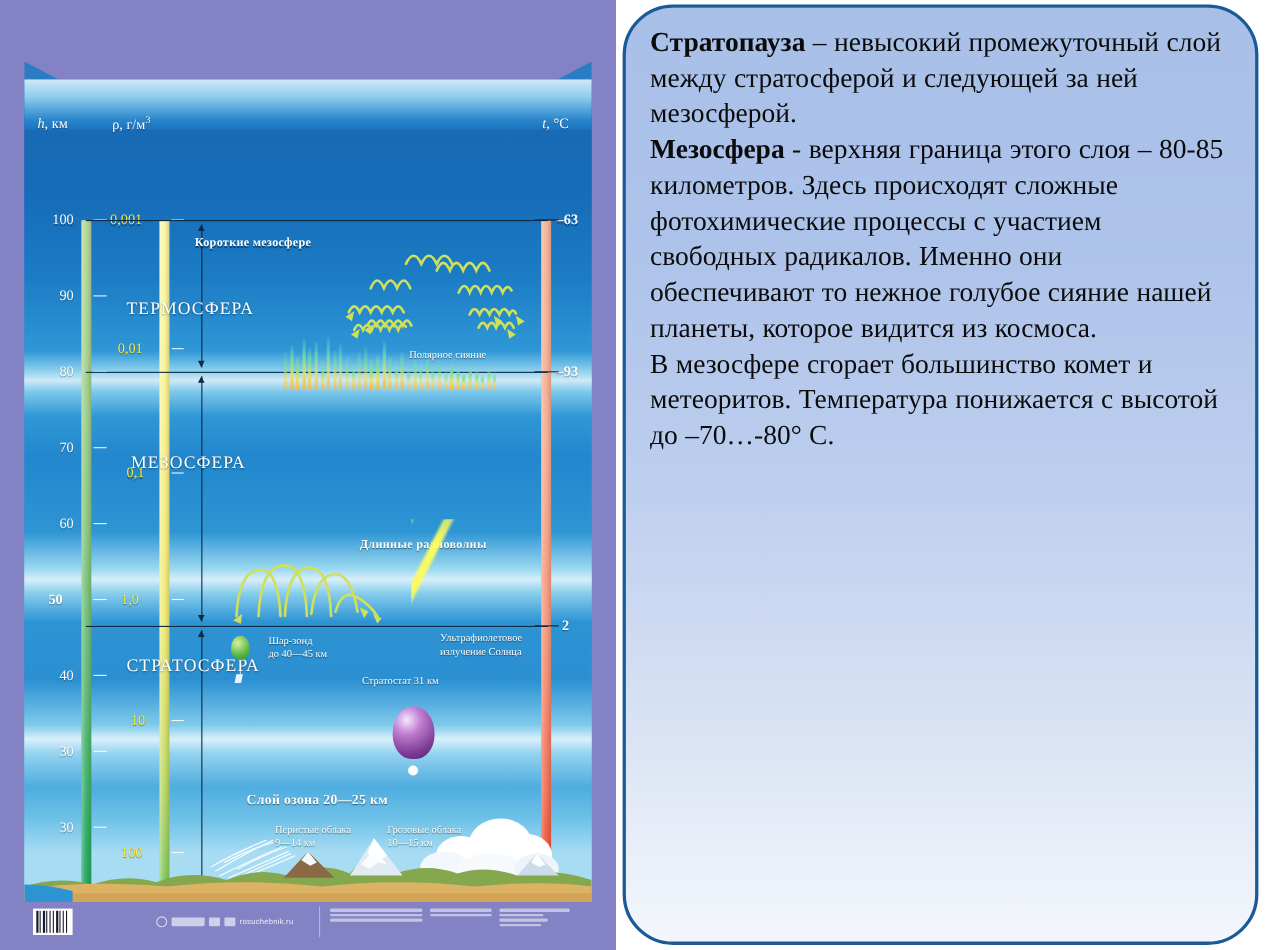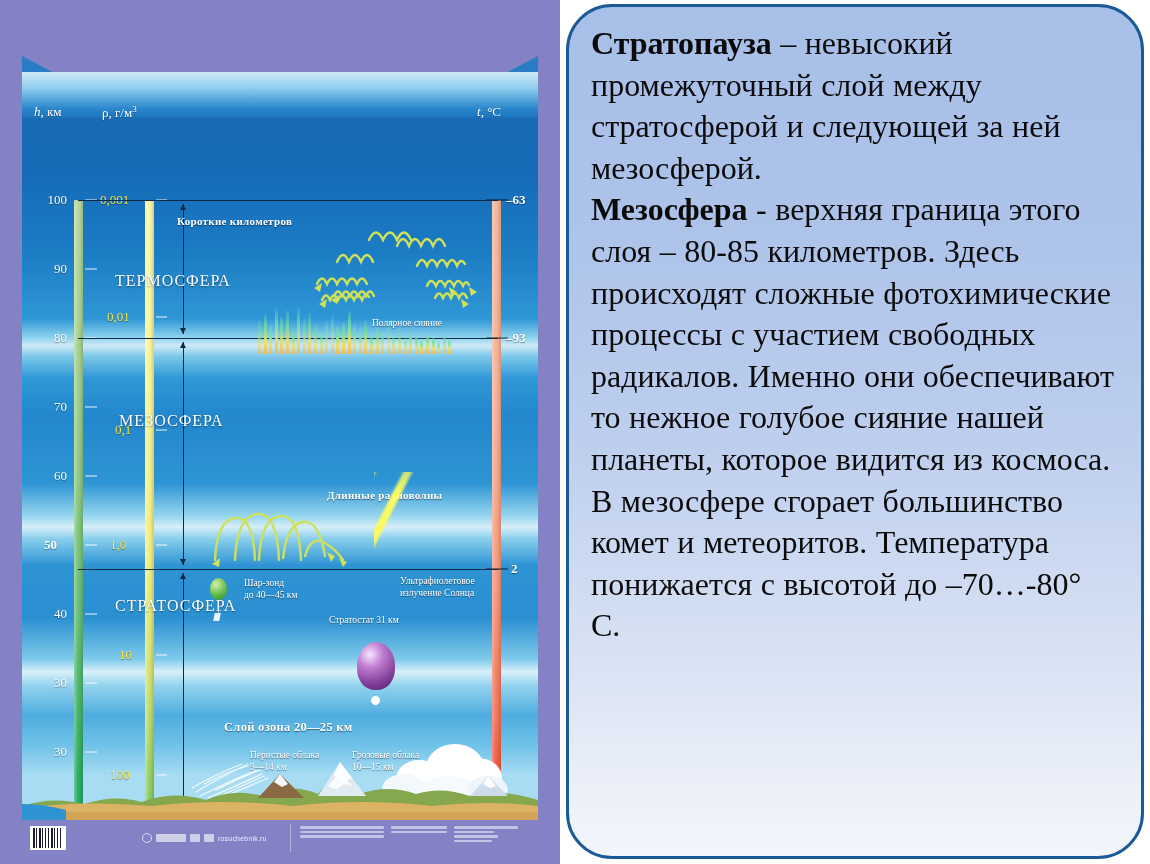--- a/index.html
+++ b/index.html
@@ -245,21 +245,21 @@
     width: 578px; height: 855px;
     box-sizing: border-box;
     border: 3px solid #1a5a96;
     border-radius: 46px;
     background: linear-gradient(to bottom, #a8bfe8 0%, #adc3ea 26%, #becfee 52%, #d5e0f3 74%, #e9eef8 90%, #f3f6fc 100%);
     padding: 16px 22px 10px 22px;
     overflow: hidden;
   }
   #panel-text {
     font-family: "Liberation Serif", serif;
-    font-size: 32px;
+    font-size: 25px;
     line-height: 1.30;
     color: #0b0b0b;
     text-align: left;
     white-space: pre-wrap;
     word-spacing: 0.5px;
   }
   #panel-text b { font-weight: bold; }
 </style>
 </head>
 <body>
@@ -273,21 +273,21 @@
 
     <div id="chart">
       <div id="top-haze"></div>
 
       <div class="axis-head" style="left:12px; top:32px;">
         <i>h</i><span>, км</span>
       </div>
       <div class="axis-head" style="left:80px; top:32px;">
         ρ<span>, г/м</span><sup>3</sup>
       </div>
-      <div class="axis-head" style="left:455px; top:32px;">
+      <div class="axis-head" style="left:471px; top:32px;">
         <i>t</i>, °C
       </div>
 
       <div class="bar" id="bar-h"></div>
       <div class="bar" id="bar-rho"></div>
       <div class="bar" id="bar-t"></div>
 
       <div class="tick-label h" style="left:12px; width:33px; top:128px;">100</div>
       <div class="tickmark" style="left:63px; width:12px; top:128px;"></div>
       <div class="tick-label h" style="left:12px; width:33px; top:197px;">90</div>
@@ -334,21 +334,21 @@
       <div class="boundary" style="top:497px;"></div>
 
       <div class="vspan" style="left:161px; top:132px; height:130px;"></div>
       <div class="vspan" style="left:161px; top:270px; height:223px;"></div>
       <div class="vspan" style="left:161px; top:501px; height:244px;"></div>
 
       <div class="layer-name" style="left:93px; top:200px;">ТЕРМОСФЕРА</div>
       <div class="layer-name" style="left:97px; top:340px;">МЕЗОСФЕРА</div>
       <div class="layer-name" style="left:93px; top:525px;">СТРАТОСФЕРА</div>
 
-      <div class="annot big" style="left:155px; top:143px;">Короткие километров</div>
+      <div class="annot big" style="left:155px; top:143px;">Короткие мезосфере</div>
       <svg class="waves" style="left:255px; top:128px; width:210px; height:110px;" viewBox="0 0 210 110">
         <g fill="none" stroke="#cfe05a" stroke-width="2.4" stroke-linecap="round">
           <path d="M45,100 q4,-9 8,0 q4,-9 8,0 q4,-9 8,0 q4,-9 8,0 q4,-9 8,0 q3,-8 7,-3"></path>
           <path d="M57,96 q4,-9 8,0 q4,-9 8,0 q4,-9 8,0 q4,-9 8,0 q4,-9 8,0"></path>
           <path d="M40,84 q5,-11 10,0 q5,-11 10,0 q5,-11 10,0 q5,-11 10,0 q5,-11 10,0"></path>
           <path d="M60,62 q6,-14 12,0 q6,-14 12,0 q6,-14 12,0"></path>
           <path d="M92,40 q7,-15 14,0 q7,-15 14,0 q7,-15 14,0"></path>
           <path d="M120,46 q6,-14 12,0 q6,-14 12,0 q6,-14 12,0 q6,-14 12,0"></path>
           <path d="M140,66 q5,-12 10,0 q5,-12 10,0 q5,-12 10,0 q5,-12 10,0 q4,-9 8,-2"></path>
           <path d="M150,86 q4,-10 9,0 q4,-10 9,0 q4,-10 9,0 q4,-10 9,0 q3,-7 6,-1"></path>

